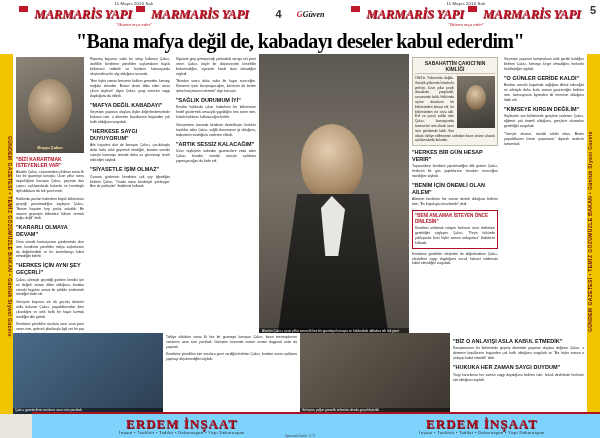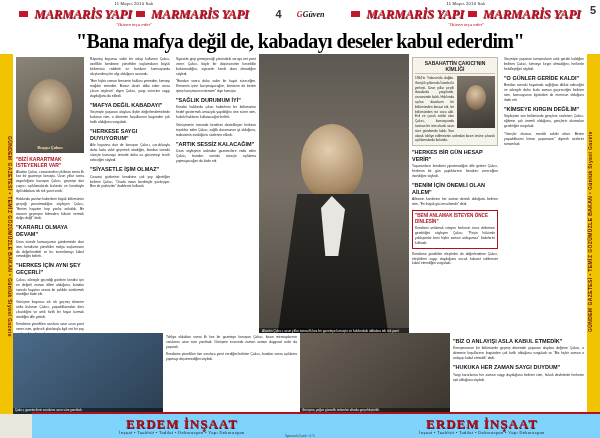--- a/index.html
+++ b/index.html
@@ -53,21 +53,20 @@
     text-align: center;
     font-size: 4.2px;
     letter-spacing: .2px;
     color: #222;
   }
   .mh-logo-row {
     position: absolute;
     top: 6px;
     left: 0; right: 0;
     display: flex;
-    align-items: center;
     justify-content: center;
     gap: 4px;
   }
   .mh-brand {
     color: #c0182a;
     font-family: "Liberation Serif", serif;
     font-weight: bold;
     font-style: italic;
     font-size: 13px;
     letter-spacing: -0.3px;

